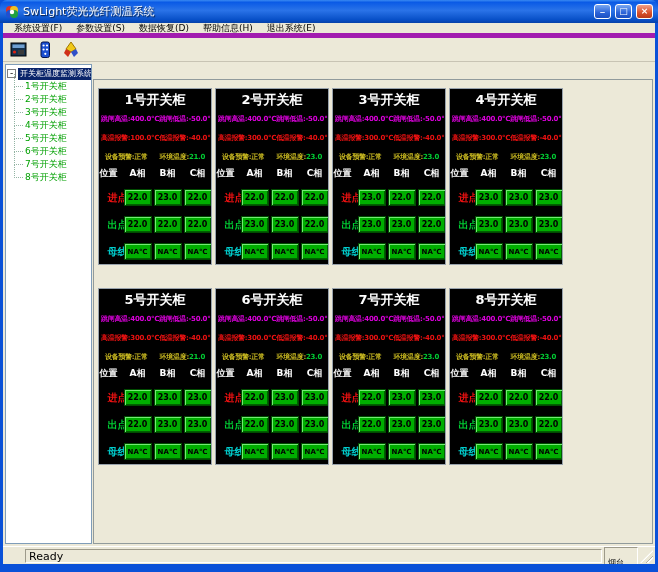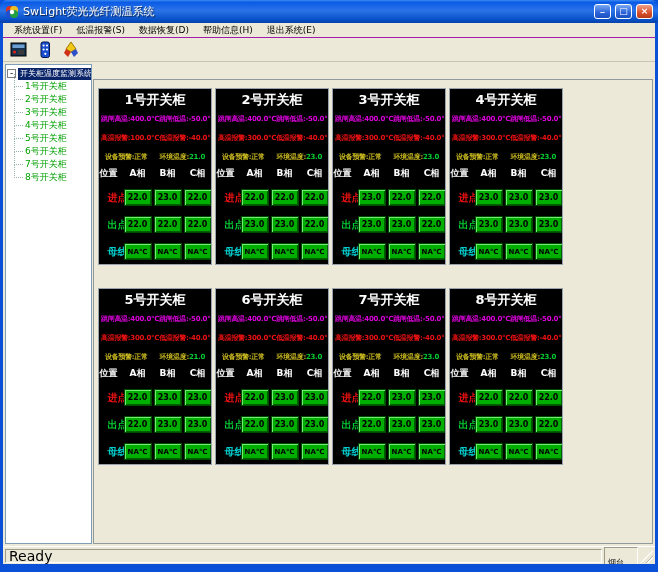--- a/index.html
+++ b/index.html
@@ -13,21 +13,21 @@
   .title-text { flex:1; color:#fff; font-weight:normal; font-size:11px; text-shadow:1px 1px 1px rgba(0,0,0,.7); white-space:nowrap; }
   .winbtn { width:17px; height:15px; border-radius:3px; border:1px solid #fff;
     background:linear-gradient(180deg,#7aa7f0,#2a63d8 60%,#1b4fc0); color:#fff; font-size:9px; font-weight:bold;
     display:flex; align-items:center; justify-content:center; line-height:1; }
   .winbtn.min span { transform:translateY(-3px); display:block; }
   .winbtn.close { background:linear-gradient(180deg,#f0a088,#d8502a 60%,#b83a1a); }
 
   .client-frame { position:absolute; left:3px; right:3px; top:23px; bottom:8px; background:#ece9d8; overflow:hidden; }
 
   .menubar { position:absolute; left:0; right:0; top:0; height:15px; background:#ece9d8;
-    display:flex; align-items:center; padding-left:4px; border-bottom:1px solid #a21caf; }
+    display:flex; align-items:center; padding-left:4px; border-bottom:5px solid #a21caf; }
   .menu-item { font-size:9px; color:#000; padding:0 7px; line-height:15px; white-space:nowrap; }
 
   .toolbar { position:absolute; left:0; right:0; top:15px; height:24px; background:#ece9d8;
     display:flex; align-items:center; gap:4px; padding-left:5px; border-bottom:1px solid #c8c4b4; }
   .toolbtn { width:22px; height:21px; display:flex; align-items:center; justify-content:center; border:1px solid transparent; }
 
   
   .tree { position:absolute; left:2px; top:41px; width:87px; bottom:20px; background:#fff;
     border:1px solid #7f9db9; overflow:hidden; padding:2px 1px; }
   .tree-root-row { display:flex; align-items:center; gap:2px; height:13px; }
@@ -65,22 +65,22 @@
     justify-content:center; align-items:center; margin-top:1px; }
   .p-h { color:#fff; font-size:9px; font-weight:bold; text-align:center; height:12px; line-height:12px; }
   .p-lab { font-size:10px; font-weight:bold; text-align:left; padding-left:9px; white-space:nowrap; }
   .vbox { height:17px; background:#00ae00; color:#000; font-size:8px; font-weight:bold;
     display:flex; align-items:center; justify-content:center;
     box-shadow:inset 1px 1px 0 #74e874, inset -1px -1px 0 #006000; border:1px solid #004a00; white-space:nowrap; }
 
   
   .statusbar { position:absolute; left:0; right:0; bottom:0; height:18px; background:#ece9d8;
     display:flex; align-items:center; gap:2px; padding:1px 2px; border-top:1px solid #fff; }
-  .status-left { flex:1; height:14px; line-height:13px; font-size:14px; color:#000; padding:0 3px;
-    border:1px solid; border-color:#9d9a8a #fff #fff #9d9a8a; }
+  .status-left { flex:1; height:14px; line-height:13px; font-size:11px; color:#000; padding:0 3px;
+    border:1px solid; border-color:#9d9a8a #fff #fff #9d9a8a;margin-left:20px; }
   .status-right { width:34px; height:14px; line-height:13px; font-size:8px; color:#000; padding:8px 3px;
     border:1px solid; border-color:#9d9a8a #fff #fff #9d9a8a; white-space:nowrap; overflow:hidden; }
   .grip { width:13px; height:13px; align-self:flex-end;
     background:repeating-linear-gradient(135deg, transparent 0 3px, #b8b4a4 3px 4px, #fff 4px 5px);
     clip-path:polygon(100% 0, 100% 100%, 0 100%); }
 </style>
 </head>
 <body>
 
 <div class="titlebar">
@@ -101,21 +101,21 @@
   <span class="winbtn close">
       <span>×</span>
     </span>
 </div>
 
 <div class="client-frame">
 
   <div class="menubar">
   <span class="menu-item">系统设置(F)</span>
 
-  <span class="menu-item">低温报警(S)</span>
+  <span class="menu-item">参数设置(S)</span>
 
   <span class="menu-item">数据恢复(D)</span>
 
   <span class="menu-item">帮助信息(H)</span>
 
   <span class="menu-item">退出系统(E)</span>
 </div>
 
   <div class="toolbar">
     <span class="toolbtn">

